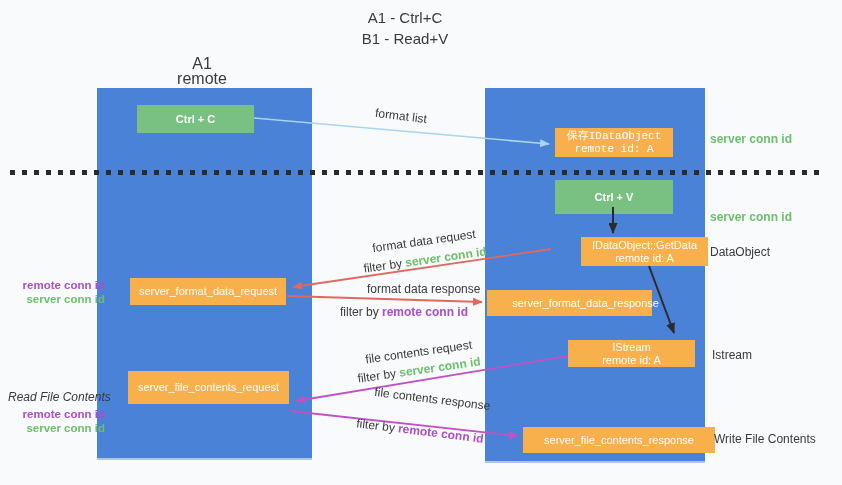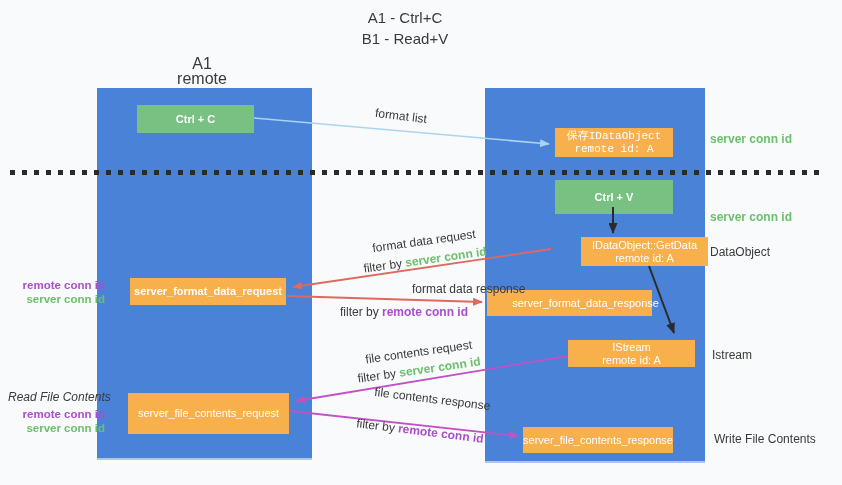--- a/index.html
+++ b/index.html
@@ -83,34 +83,34 @@
     <div>保存IDataObject</div>
     <div>remote id: A</div>
   </div>
   <div class="abs node green" style="left:555px; top:180px; width:118px; height:34px;">
     <div>Ctrl + V</div>
   </div>
   <div class="abs node orange" style="left:551px; top:237px; width:127px; height:29px;margin-left:30px;">
     <div>IDataObject::GetData</div>
     <div>remote id: A</div>
   </div>
-  <div class="abs node orange" style="left:130px; top:278px; width:156px; height:27px;font-weight:bold;">
+  <div class="abs node orange" style="left:130px; top:278px; width:156px; height:27px;">
     <div>server_format_data_request</div>
   </div>
   <div class="abs node orange" style="left:487px; top:290px; width:165px; height:26px;padding-left:32px;">
     <div>server_format_data_response</div>
   </div>
   <div class="abs node orange" style="left:568px; top:340px; width:127px; height:27px;">
     <div>IStream</div>
     <div>remote id: A</div>
   </div>
-  <div class="abs node orange" style="left:128px; top:393px; width:161px; height:41px;">
+  <div class="abs node orange" style="left:128px; top:371px; width:161px; height:33px;">
     <div>server_file_contents_request</div>
   </div>
-  <div class="abs node orange" style="left:523px; top:427px; width:150px; height:26px;">
+  <div class="abs node orange" style="left:523px; top:427px; width:192px; height:26px;">
     <div>server_file_contents_response</div>
   </div>
 
   <div class="abs lbl green-t" style="left:710px; top:132px;">server conn id</div>
   <div class="abs lbl green-t" style="left:710px; top:210px;">server conn id</div>
   <div class="abs lbl" style="left:710px; top:245px;">DataObject</div>
   <div class="abs lbl" style="left:712px; top:348px;">Istream</div>
   <div class="abs lbl" style="left:714px; top:432px;">Write File Contents</div>
 
   <div class="abs lbl right" style="left:8px; top:278px; width:97px; font-size:11.5px; line-height:14px;">
@@ -123,21 +123,21 @@
     <div class="green-t">server conn id</div>
   </div>
 
   <div class="abs lbl rot-p7" style="left:375px; top:109px;">format list</div>
 
   <div class="abs lbl rot-n8" style="left:372px; top:234px;">format data request</div>
   <div class="abs lbl rot-n8" style="left:363px; top:253px;">
     <span>filter by </span><span class="green-t">server conn id</span>
   </div>
 
-  <div class="abs lbl" style="left:367px; top:282px;margin-left:45px;">format data response</div>
+  <div class="abs lbl" style="left:367px; top:282px;">format data response</div>
   <div class="abs lbl" style="left:340px; top:305px;">
     <span>filter by </span><span class="purple-t">remote conn id</span>
   </div>
 
   <div class="abs lbl rot-n8" style="left:365px; top:345px;">file contents request</div>
   <div class="abs lbl rot-n8" style="left:357px; top:363px;">
     <span>filter by </span><span class="green-t">server conn id</span>
   </div>
 
   <div class="abs lbl rot-p7" style="left:374px; top:392px;">file contents response</div>

